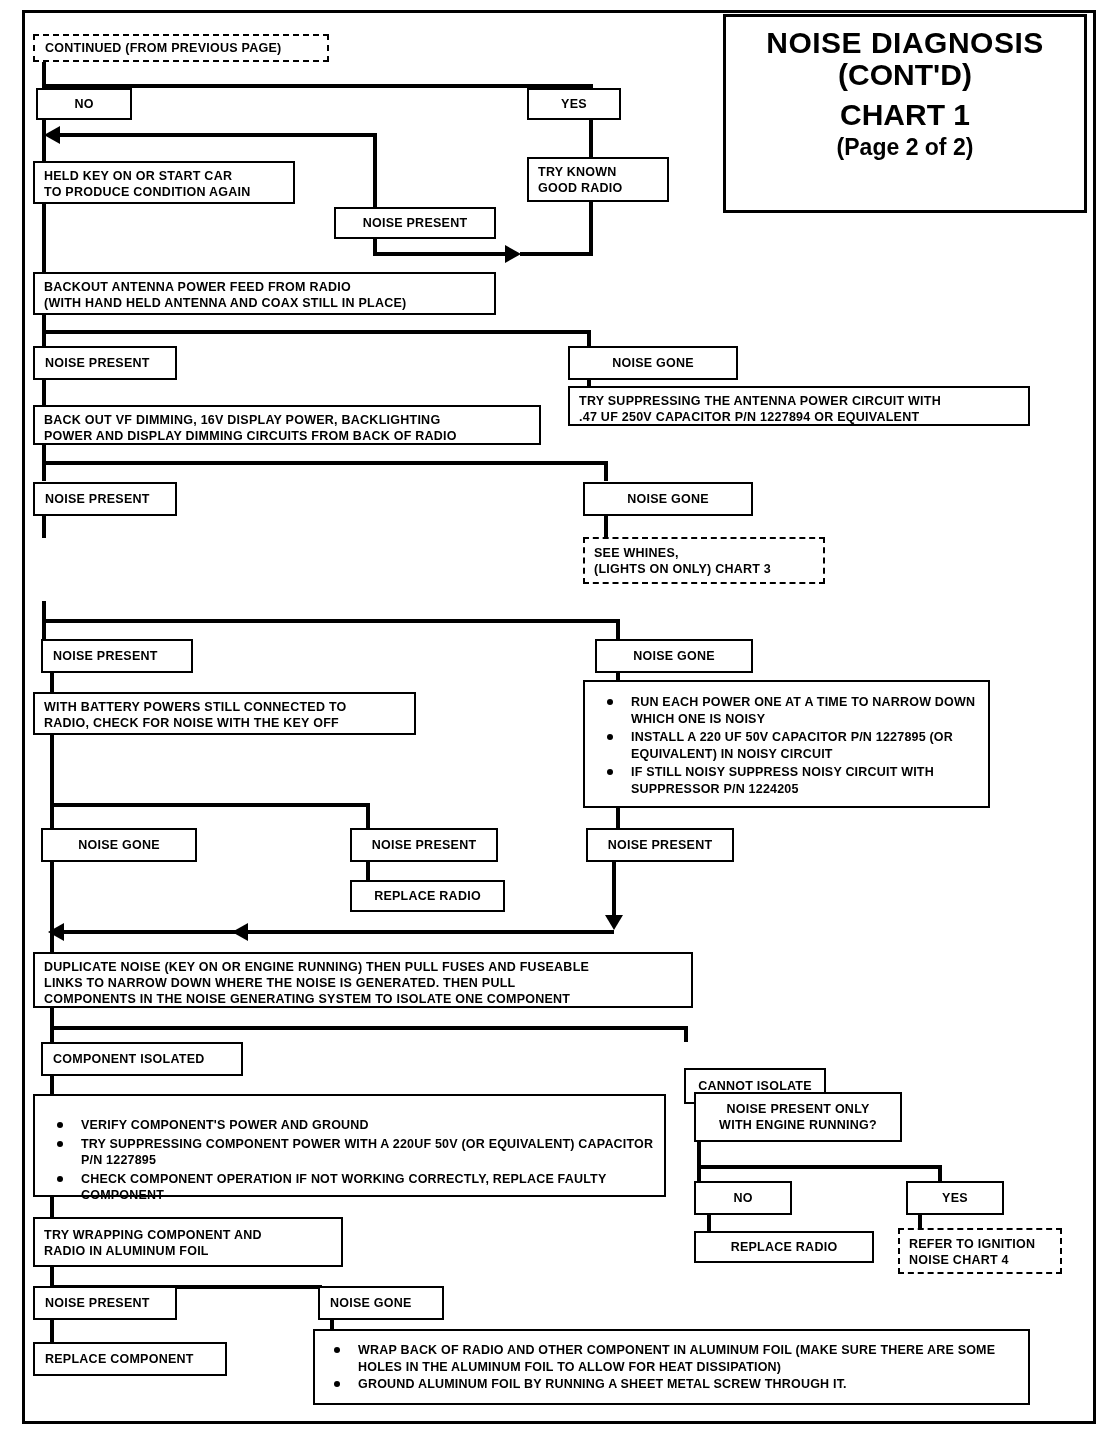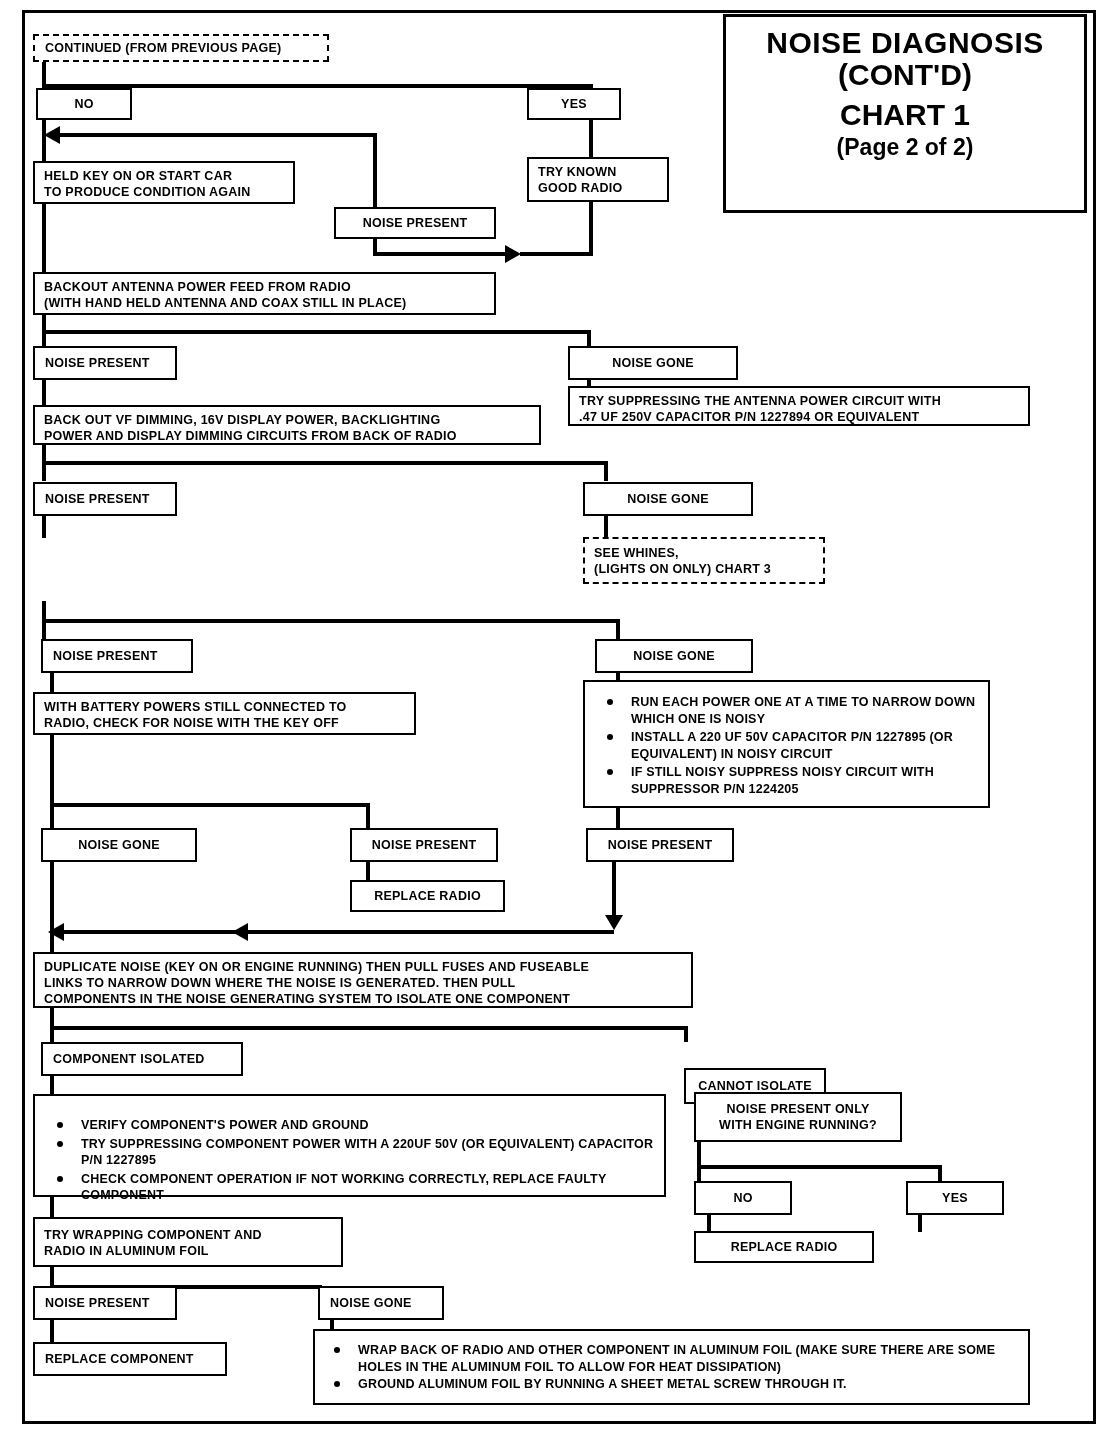--- a/index.html
+++ b/index.html
@@ -282,20 +282,24 @@
   </div>
 
   <div class="box ctr" style="left:906px;top:1181px;width:98px;height:34px;">
     <span class="tx">YES</span>
   </div>
 
   <div class="box ctr" style="left:694px;top:1231px;width:180px;height:32px;">
     <span class="tx">REPLACE  RADIO</span>
   </div>
 
+  <div class="box dashed" style="left:898px;top:1228px;width:164px;height:46px;">
+    <span class="tx" style="display:block;white-space:pre-line;padding-top:6px;">REFER TO IGNITION
+NOISE CHART 4</span>
+  </div>
 
   <div class="box" style="left:33px;top:1217px;width:310px;height:50px;">
     <span class="tx" style="display:block;white-space:pre-line;padding-top:8px;">TRY WRAPPING COMPONENT AND
 RADIO IN ALUMINUM FOIL</span>
   </div>
 
   <div class="box lbl" style="left:33px;top:1286px;width:144px;height:34px;">
     <span class="tx">NOISE PRESENT</span>
   </div>
 

